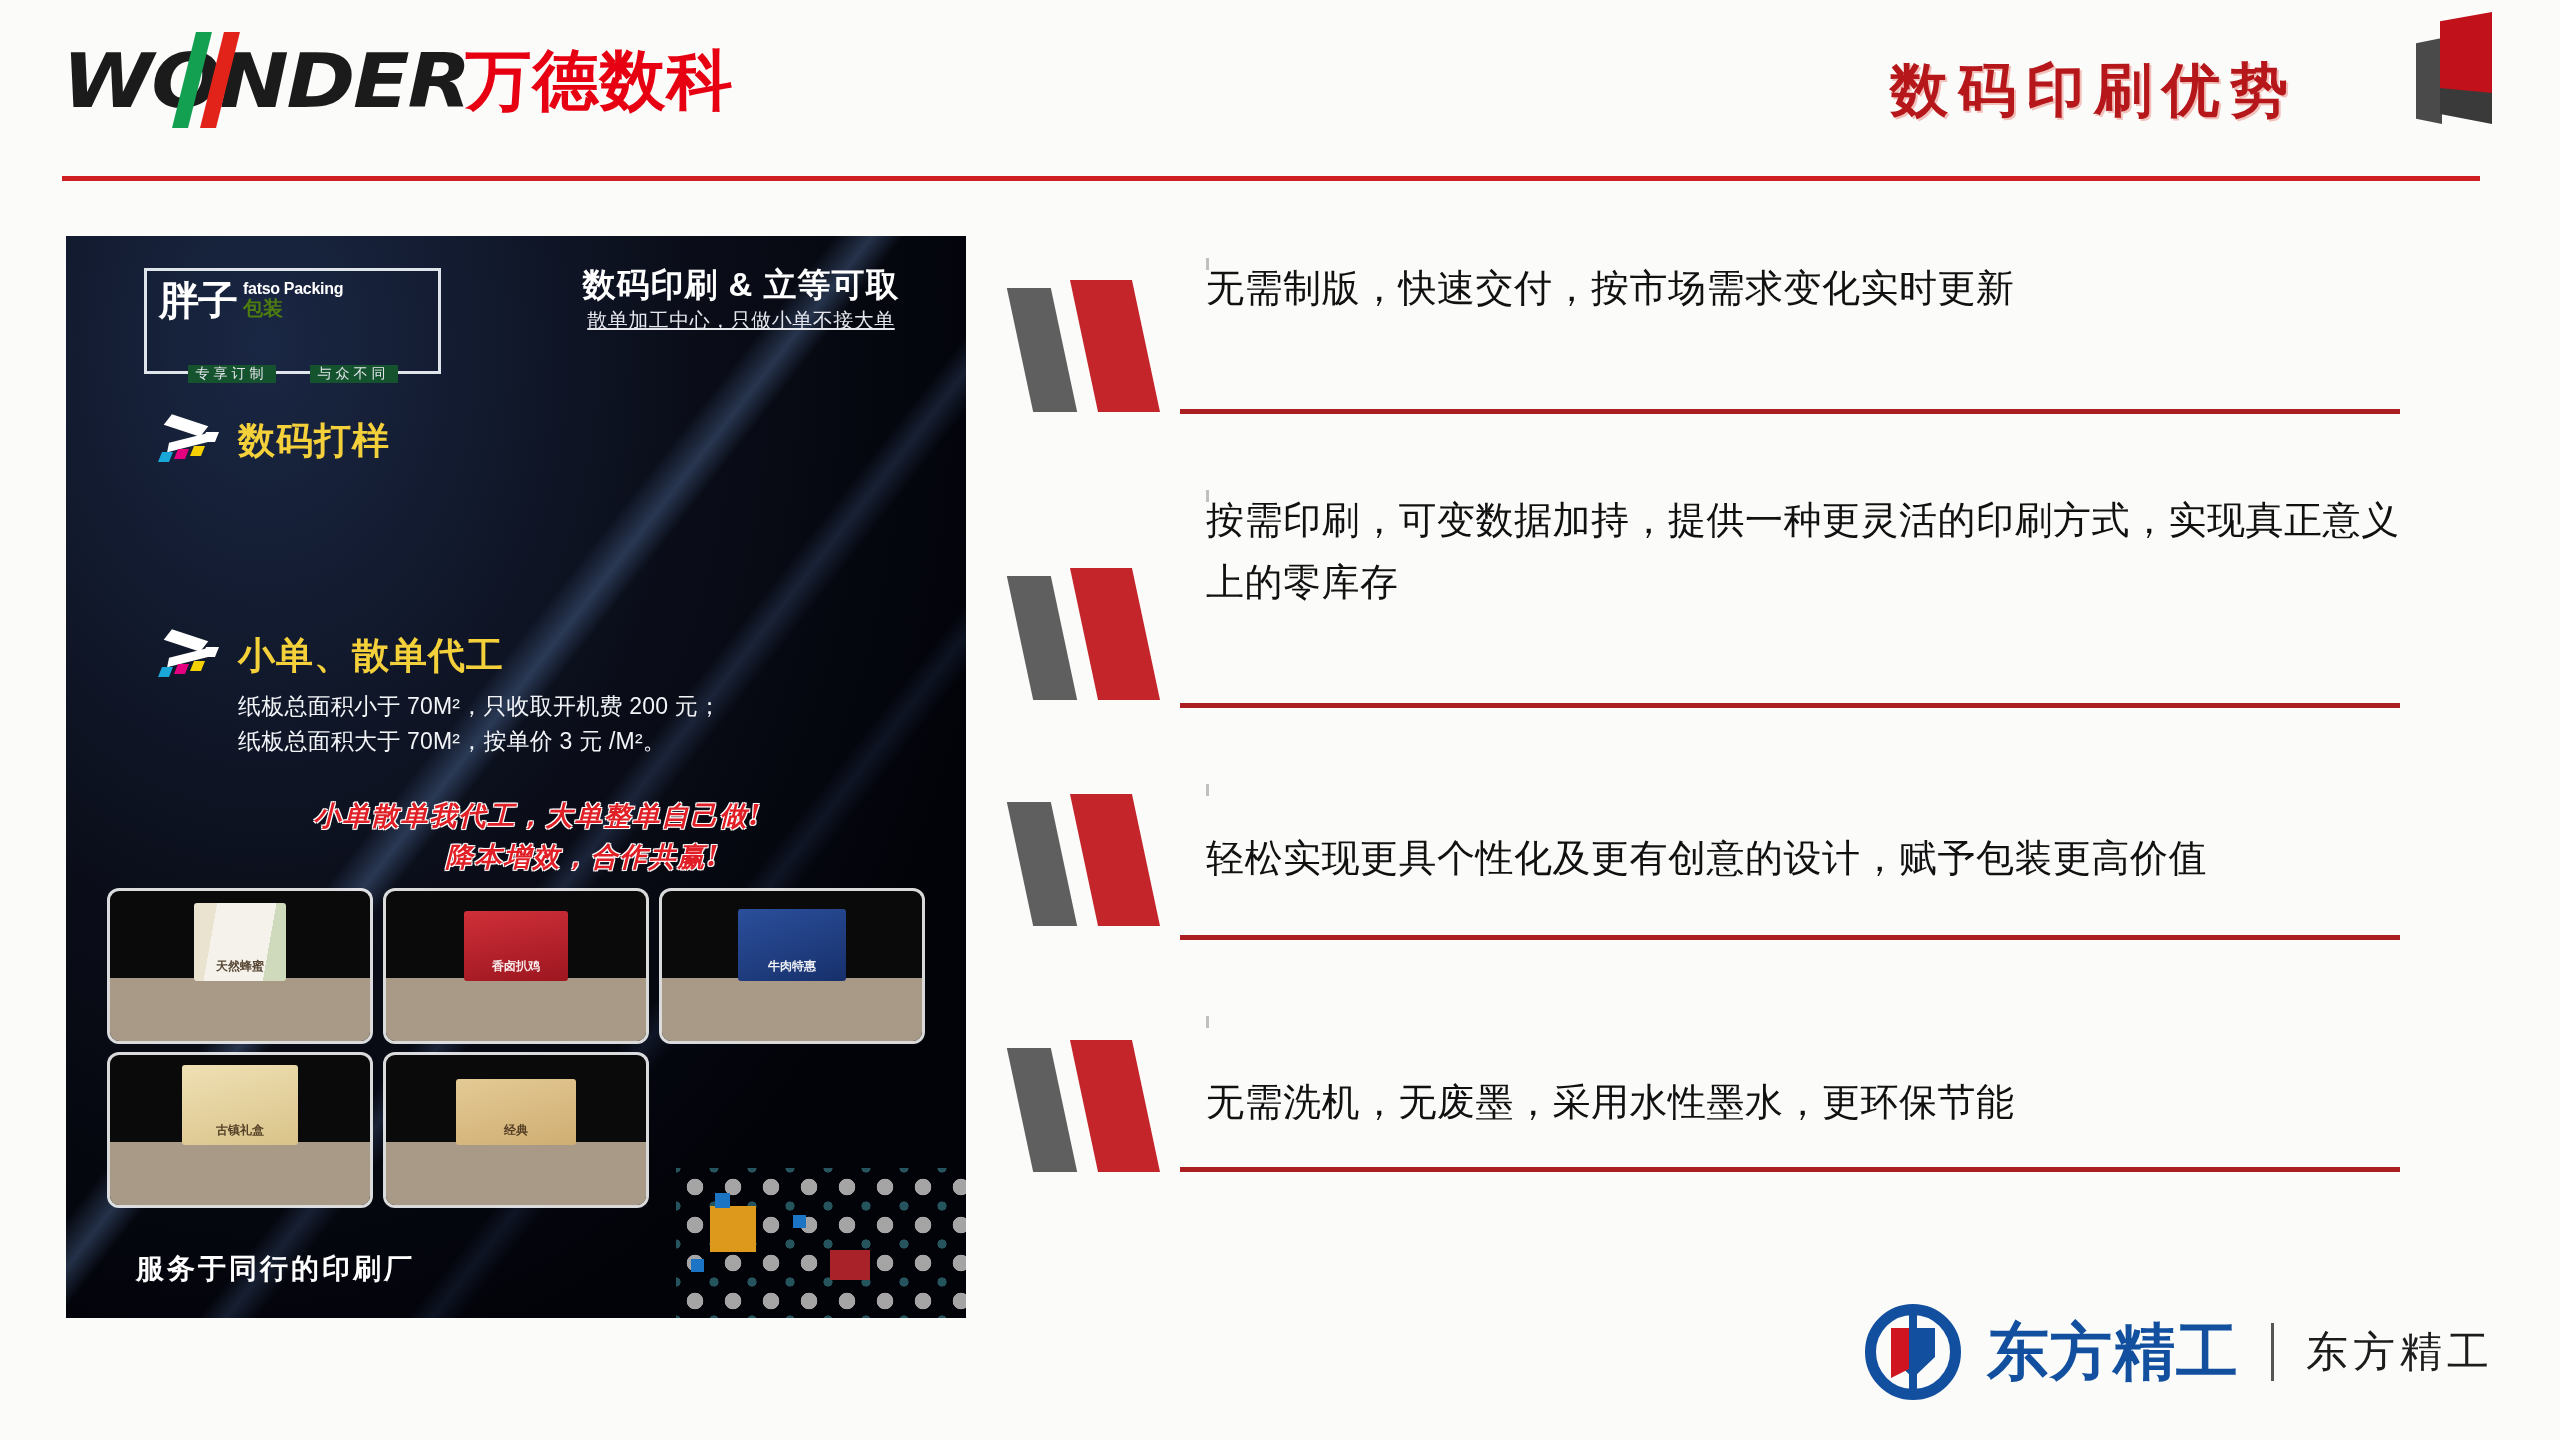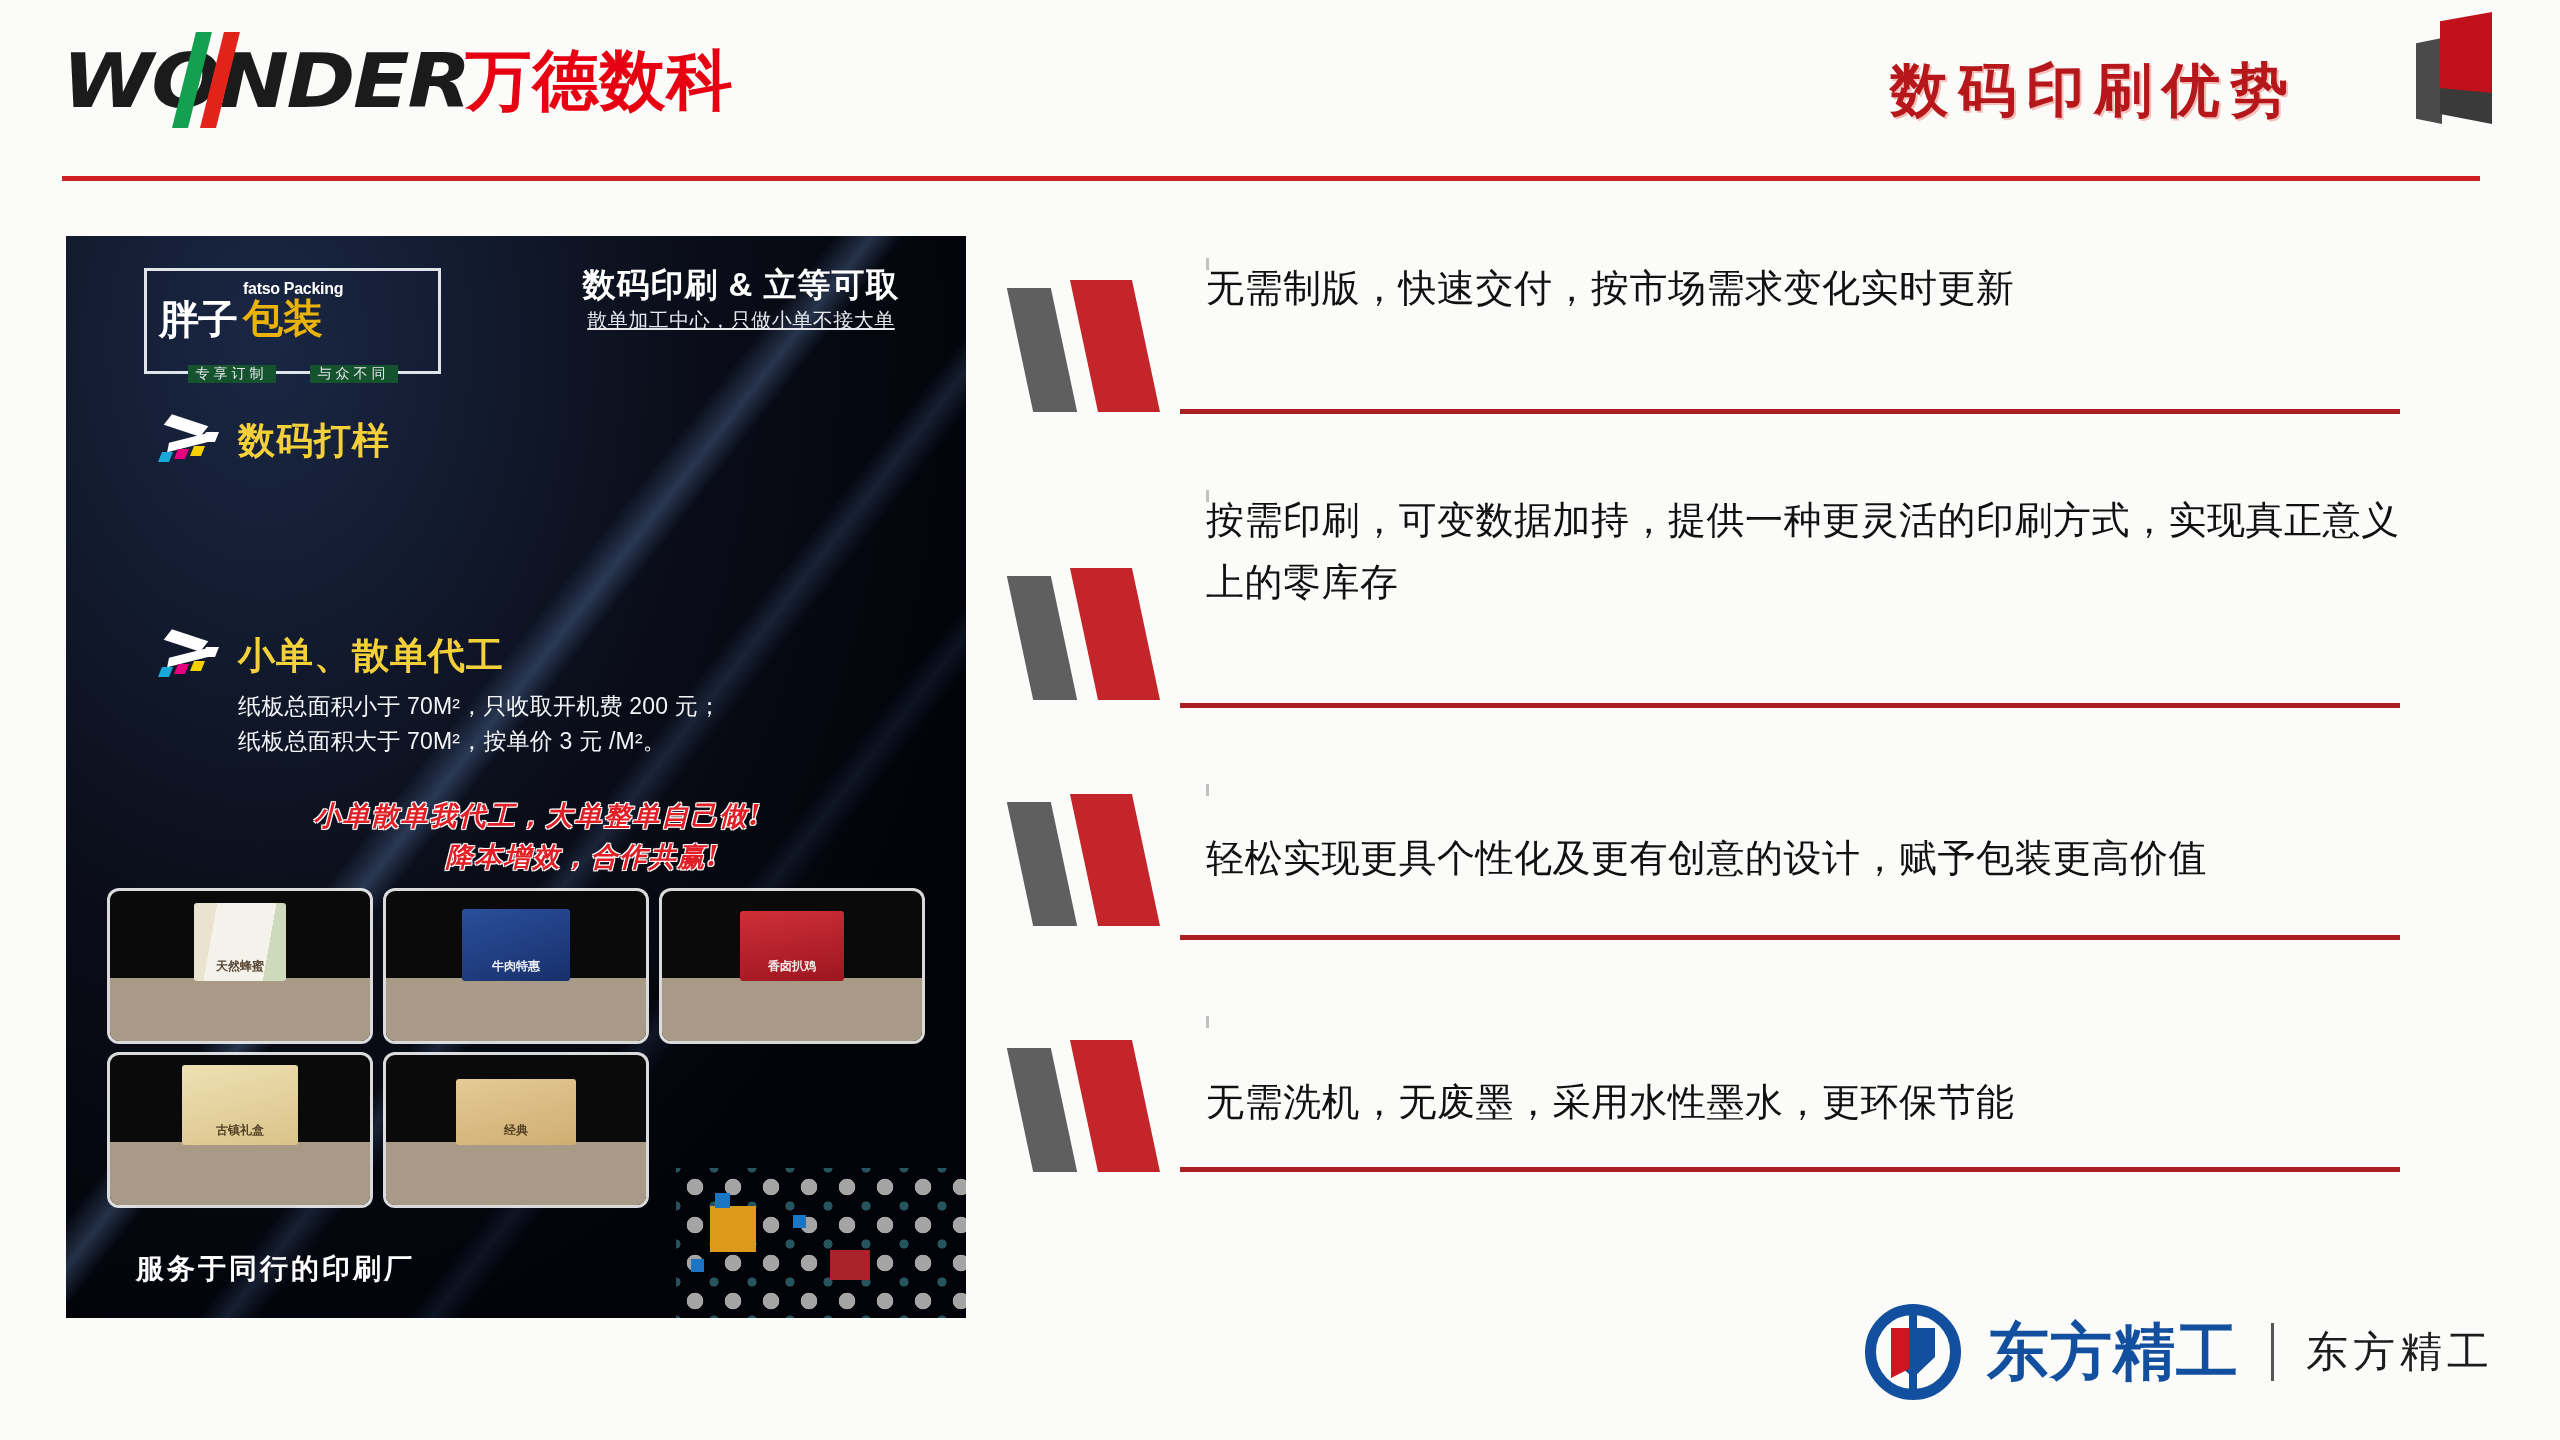--- a/index.html
+++ b/index.html
@@ -69,21 +69,21 @@
   .fatso-badge {
     position: absolute; left: 78px; top: 32px; width: 297px; height: 106px;
     border: 3px solid #dfe3ea;
   }
   .fatso-row { display: flex; align-items: flex-end; padding: 10px 12px 0 12px; gap: 6px; }
   .fatso-cn {
     font-size: 40px; font-weight: 900; color: #fff; line-height: .95;
     font-family: "DejaVu Sans", sans-serif; letter-spacing: -1px;
   }
   .fatso-en { font-size: 16px; font-weight: 700; color: #fff; line-height: 1.05; letter-spacing: -.3px; }
-  .fatso-cn2 { font-size: 40px; font-weight: 900; color: #eab308; line-height: 1; }
+  .fatso-cn2 { font-size: 20px; font-weight: 900; color: #4d7c0f; line-height: 1; }
   .fatso-tag {
     position: absolute; left: 0; right: 0; bottom: -12px;
     display: flex; justify-content: center; gap: 34px;
   }
   .fatso-tag span {
     background: #14532d; padding: 0 8px;
     font-size: 14px; color: #e3e6ec; letter-spacing: 4px;
   }
   .poster-head { position: absolute; left: 470px; top: 28px; width: 410px; text-align: center; }
   .poster-head h3 { font-size: 33px; font-weight: 800; color: #fff; letter-spacing: 1px; line-height: 1.3; }
@@ -266,27 +266,27 @@
     </div>
 
     <div class="photo-grid">
       <div class="photo">
         <div class="ph-floor"></div>
           <div class="ph-box pb1"></div>
         <div class="ph-lbl dark">天然蜂蜜</div>
       </div>
       <div class="photo">
         <div class="ph-floor"></div>
+          <div class="ph-box pb2"></div>
+        <div class="ph-lbl">香卤扒鸡</div>
+      </div>
+      <div class="photo">
+        <div class="ph-floor"></div>
           <div class="ph-box pb3"></div>
         <div class="ph-lbl">牛肉特惠</div>
-      </div>
-      <div class="photo">
-        <div class="ph-floor"></div>
-          <div class="ph-box pb2"></div>
-        <div class="ph-lbl">香卤扒鸡</div>
       </div>
       <div class="photo">
         <div class="ph-floor"></div>
           <div class="ph-box pb4"></div>
         <div class="ph-lbl dark">古镇礼盒</div>
       </div>
       <div class="photo">
         <div class="ph-floor"></div>
           <div class="ph-box pb5"></div>
         <div class="ph-lbl dark">经典</div>

